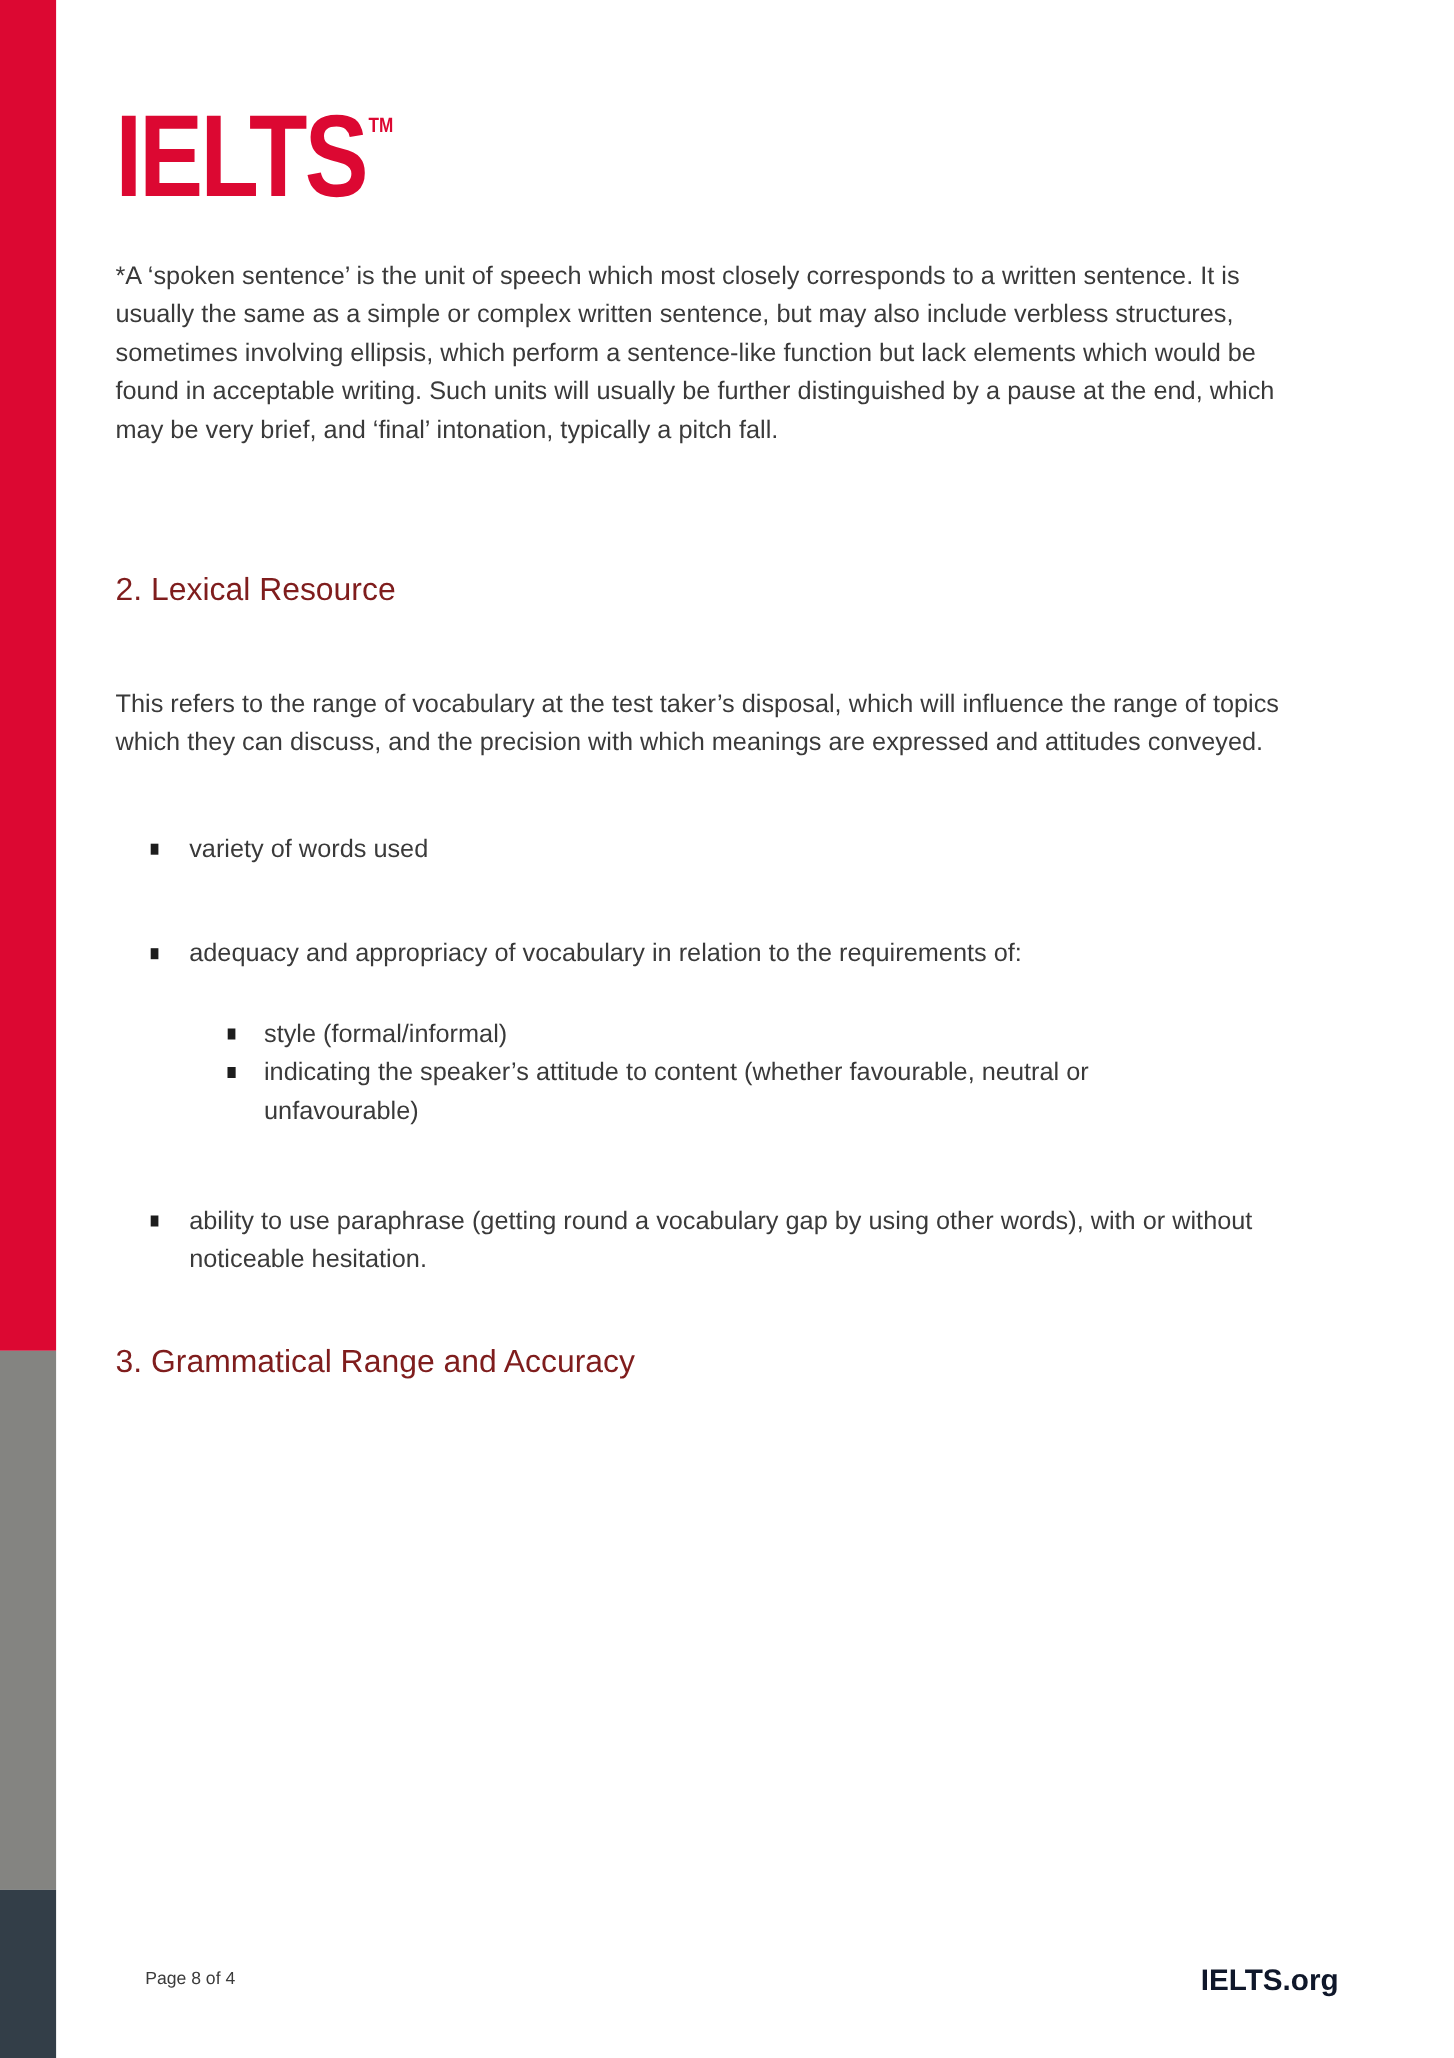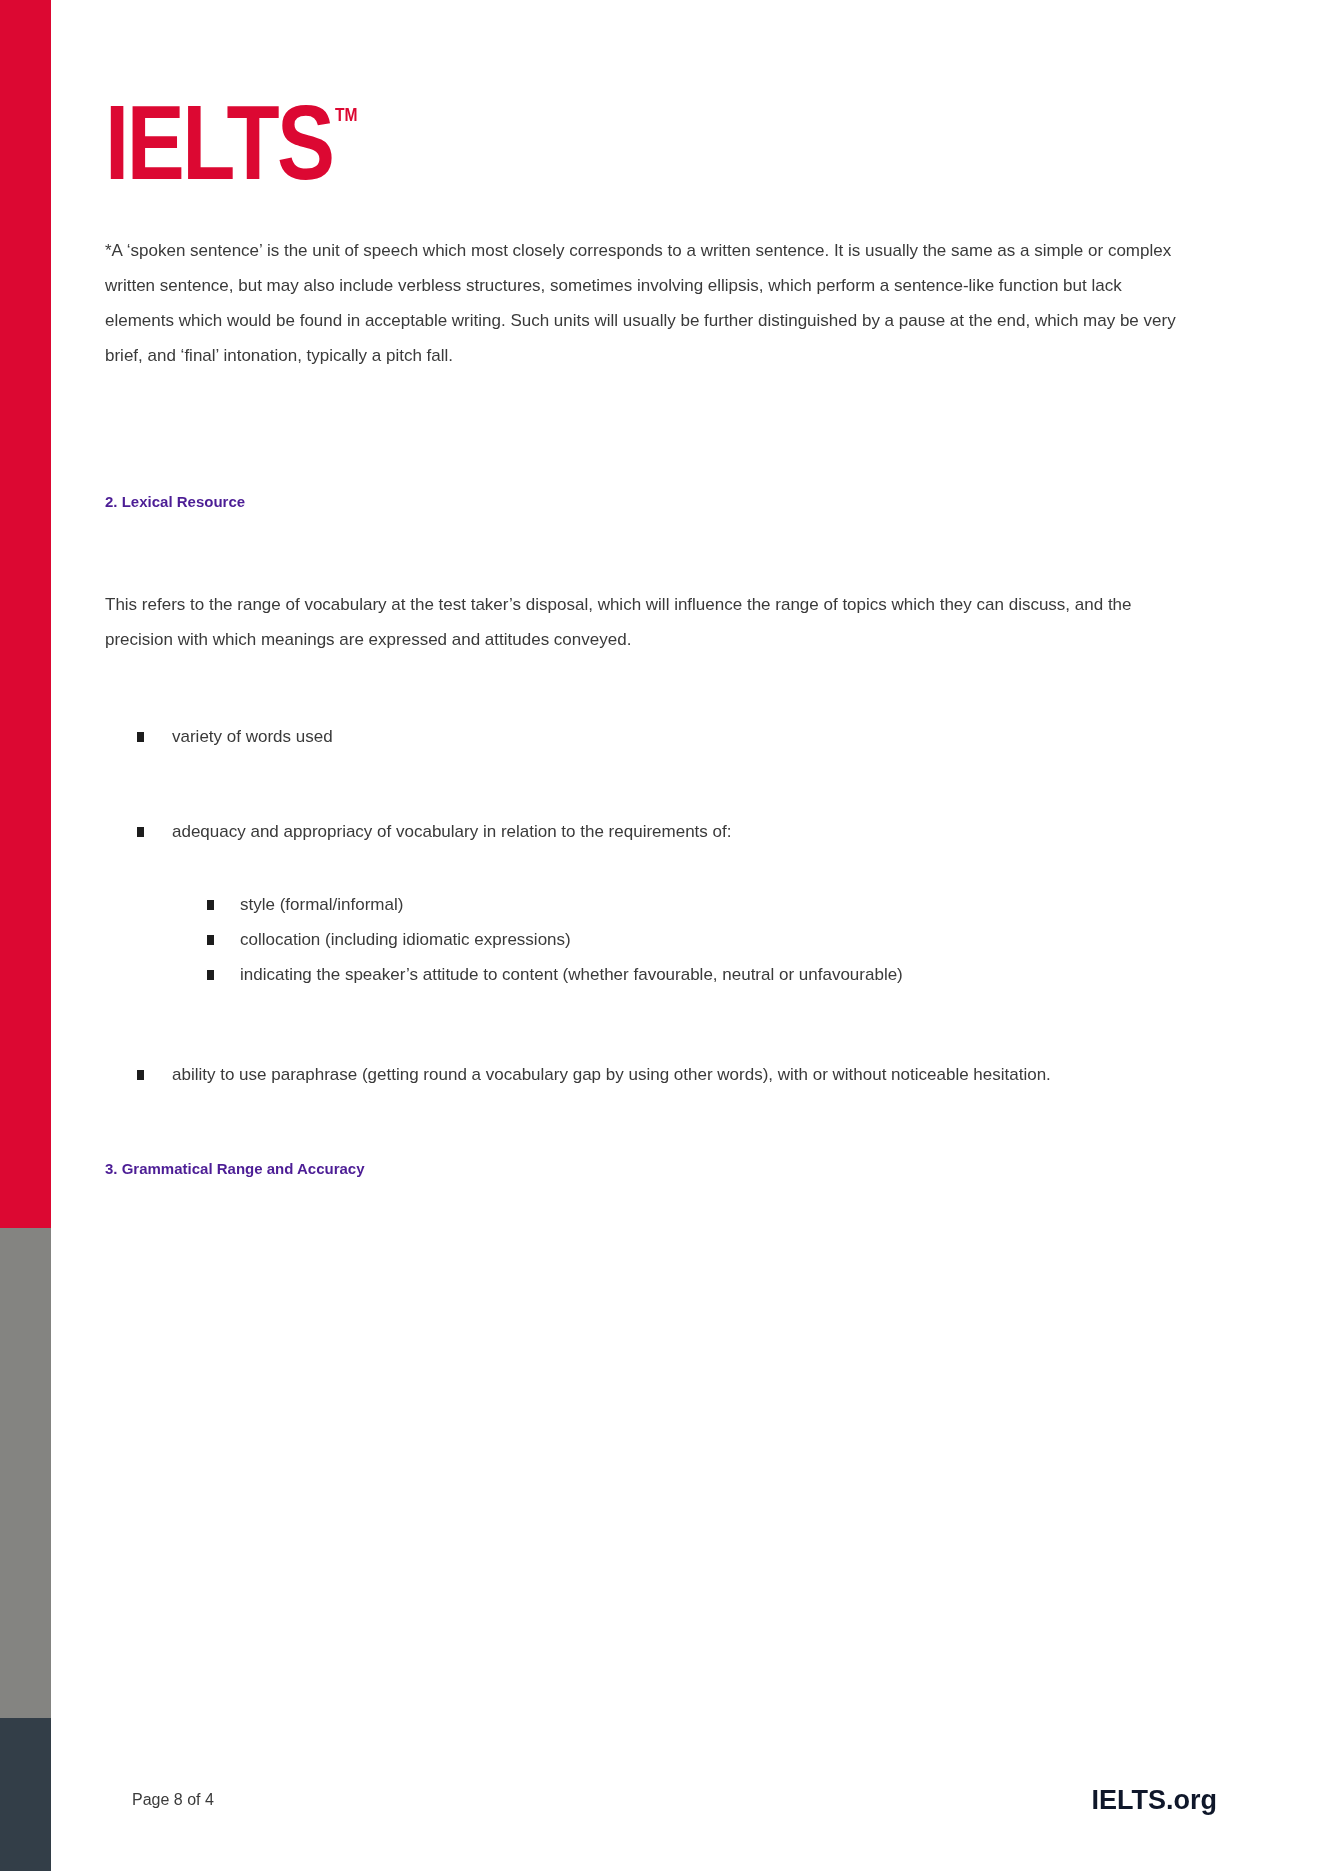--- a/index.html
+++ b/index.html
@@ -31,26 +31,26 @@
     transform-origin:0 50%;
     white-space:nowrap;
   }
   .logo .tm {
     font-size:19px;
     letter-spacing:0;
     vertical-align:58px;
     margin-left:3px;
   }
 
-  p.body, li.txt { font-size:17px; line-height:35px; color:#3a3a3a; }
+  p.body, li.txt { font-size:23px; line-height:35px; color:#3a3a3a; }
 
   #para1 { margin-top:38px; }
 
   h2.doc-heading {
-    font-size:15px; line-height:35px; font-weight:bold; color:#4c1d95;
+    font-size:29px; line-height:35px; font-weight:normal; color:#7f1d1d;
   }
   #h2 { margin-top:111px; }
   #para2 { margin-top:68px; }
   #key   { margin-top:55px; }
 
   ul { list-style:none; }
   li.txt { display:block; position:relative; }
 
   li.lvl1 { padding-left:67px; }
   li.lvl1 > .sq { left:32px; }
@@ -111,21 +111,20 @@
       <li class="txt lvl1" id="bullet-2">
         <span class="sq"></span>
         <span>adequacy and appropriacy of vocabulary in relation to the requirements of:</span>
         <ul class="sub-list">
           <li class="txt lvl2">
             <span class="sq"></span>
             <span>style (formal/informal)</span>
           </li>
           <li class="txt lvl2">
             <span class="sq"></span>
-            <span>collocation (including idiomatic expressions)</span>
           </li>
           <li class="txt lvl2">
             <span class="sq"></span>
             <span>indicating the speaker’s attitude to content (whether favourable, neutral or unfavourable)</span>
           </li>
         </ul>
       </li>
       <li class="txt lvl1" id="bullet-3">
         <span class="sq"></span>
         <span>ability to use paraphrase (getting round a vocabulary gap by using other words), with or without noticeable hesitation.</span>

